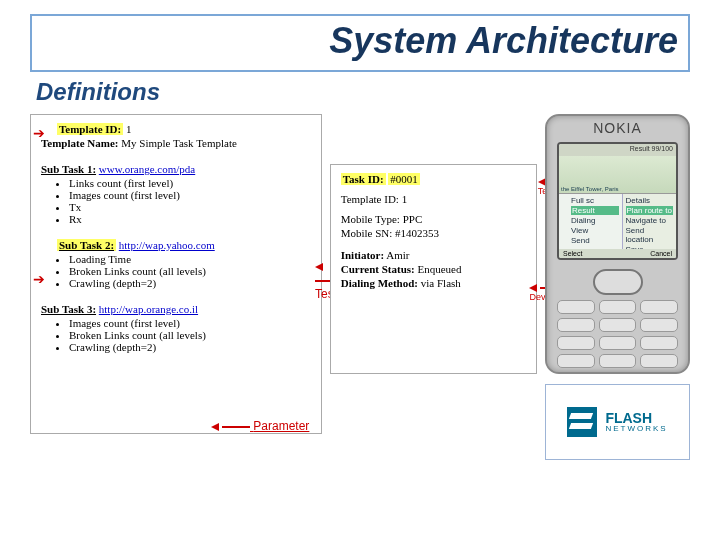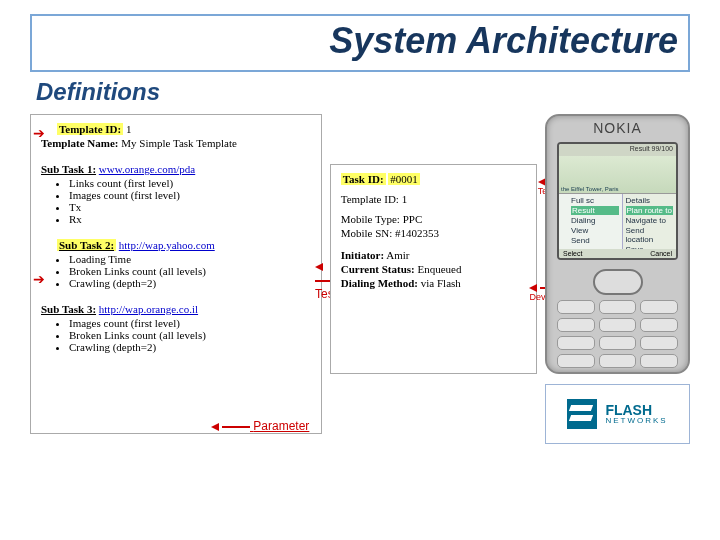--- a/index.html
+++ b/index.html
@@ -106,21 +106,21 @@
   }
   .phone .dpad { grid-column:1 / span 3; display:flex; justify-content:center; align-items:center;}
   .phone .dpad .ring {
     width:50px;height:26px;border:2px solid #777;border-radius:13px;background:#ddd; position:relative;
   }
   .phone .key {
     background:#e4e4e4;border:1px solid #999;border-radius:5px;
   }
 
   .logo-box {
-    height: 60px;
+    height: 76px;
     background:#fff;
     border:1px solid #9db4d6;
     display:flex; align-items:center; justify-content:center;
     gap:8px;
   }
   .logo-mark {
     width:30px;height:30px;background:#006a8e;position:relative;
   }
   .logo-mark::before, .logo-mark::after {
     content:""; position:absolute; background:#fff; height:6px; transform: skewX(-20deg);

